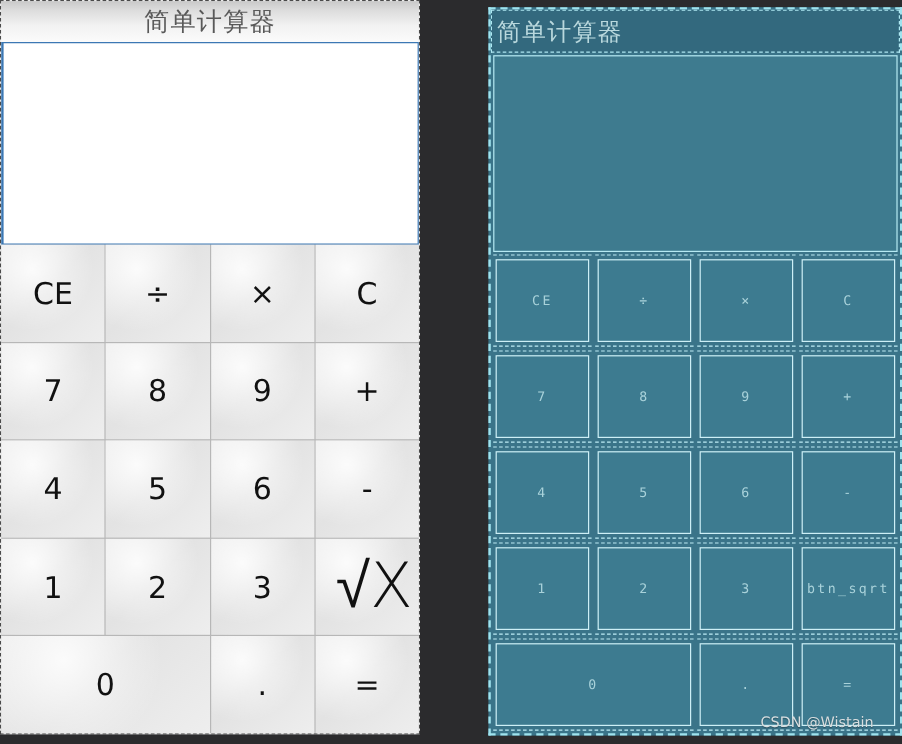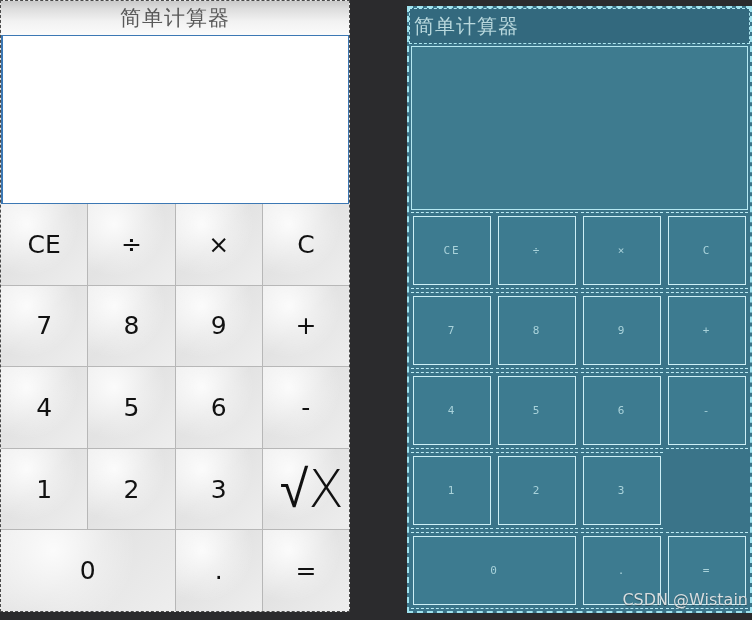--- a/index.html
+++ b/index.html
@@ -161,23 +161,23 @@
     justify-content: center;
     font-size: 11px;
     color: #a9d2da;
     letter-spacing: 2px;
     font-family: "DejaVu Sans Mono", "Liberation Mono", monospace;
   }
   .rcellwrap.span2 { grid-column: span 2; }
 
   #watermark {
     position: absolute;
-    right: 4px;
+    right: 24px;
     bottom: 11px;
-    font-size: 16px;
+    font-size: 12px;
     color: #d8dee0;
     font-family: "DejaVu Sans", "Liberation Sans", sans-serif;
     pointer-events: none;
     text-shadow: 0 1px 1px rgba(0,0,0,0.35);
     margin-top: 40px;
   }
 </style>
 </head>
 <body>
 
@@ -338,20 +338,25 @@
     <div class="rcellwrap">
         <div class="rkey">
           <span>2</span>
         </div>
       </div>
     <div class="rcellwrap">
         <div class="rkey">
           <span>3</span>
         </div>
       </div>
+    <div class="rcellwrap">
+        <div class="rkey">
+          <span>btn_sqrt</span>
+        </div>
+      </div>
 
     <div class="rcellwrap span2">
         <div class="rkey">
           <span>0</span>
         </div>
       </div>
     <div class="rcellwrap">
         <div class="rkey">
           <span>.</span>
         </div>

